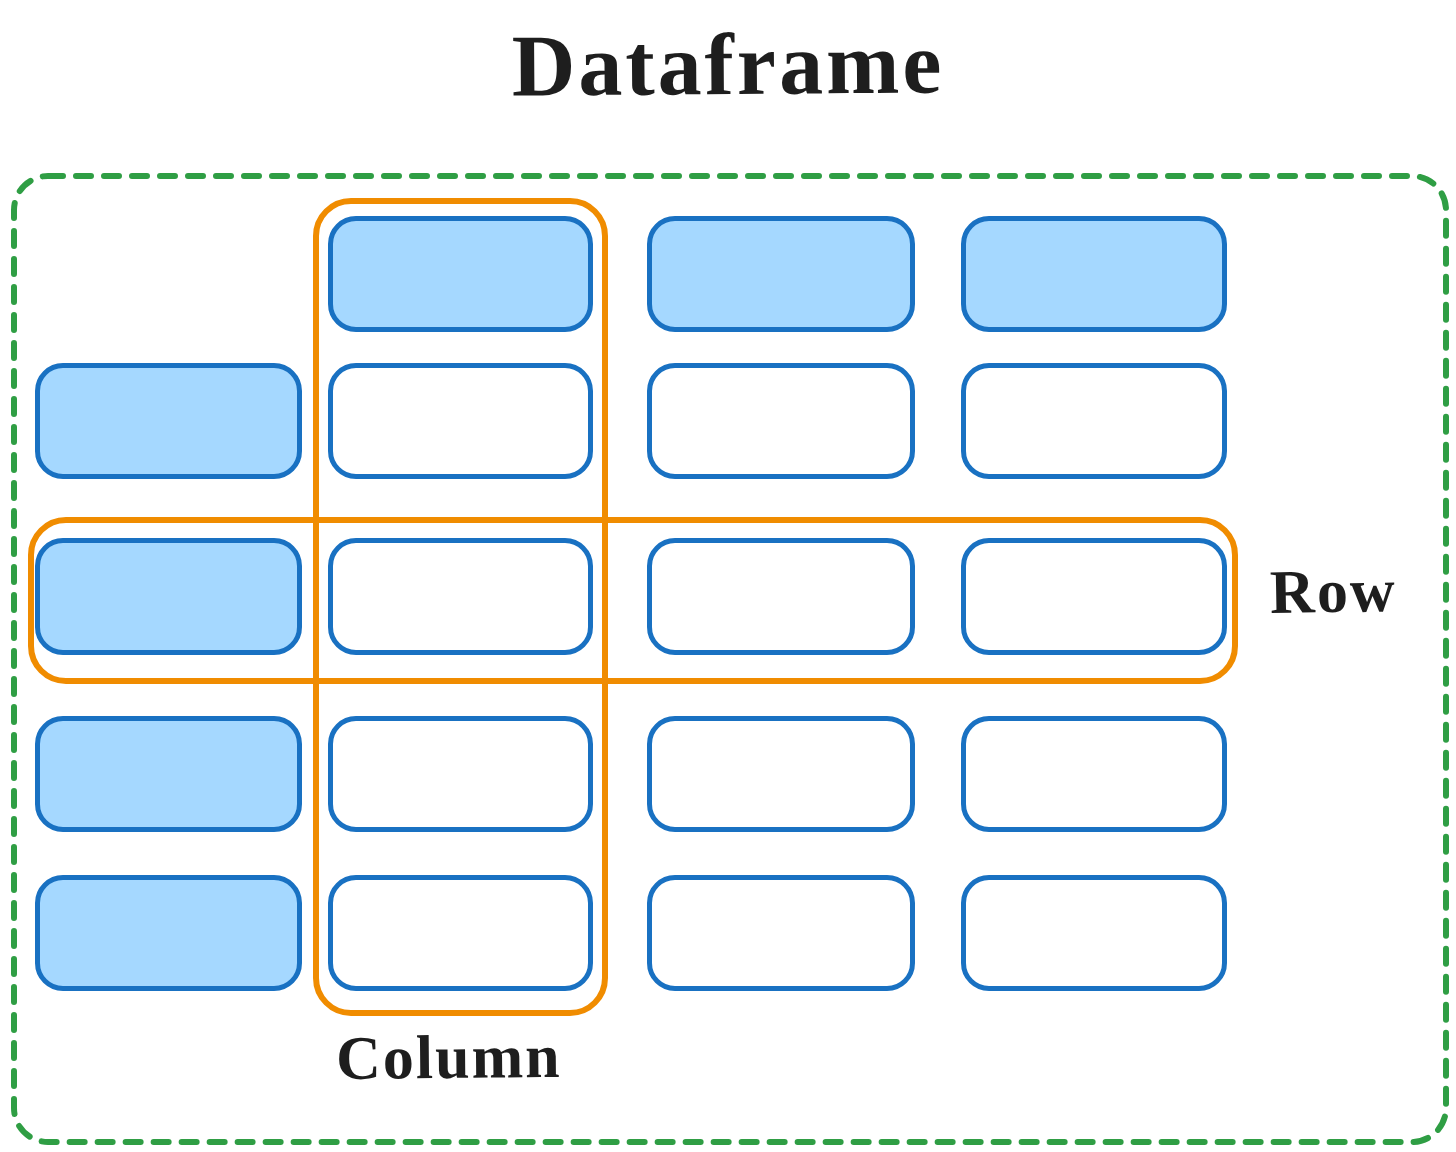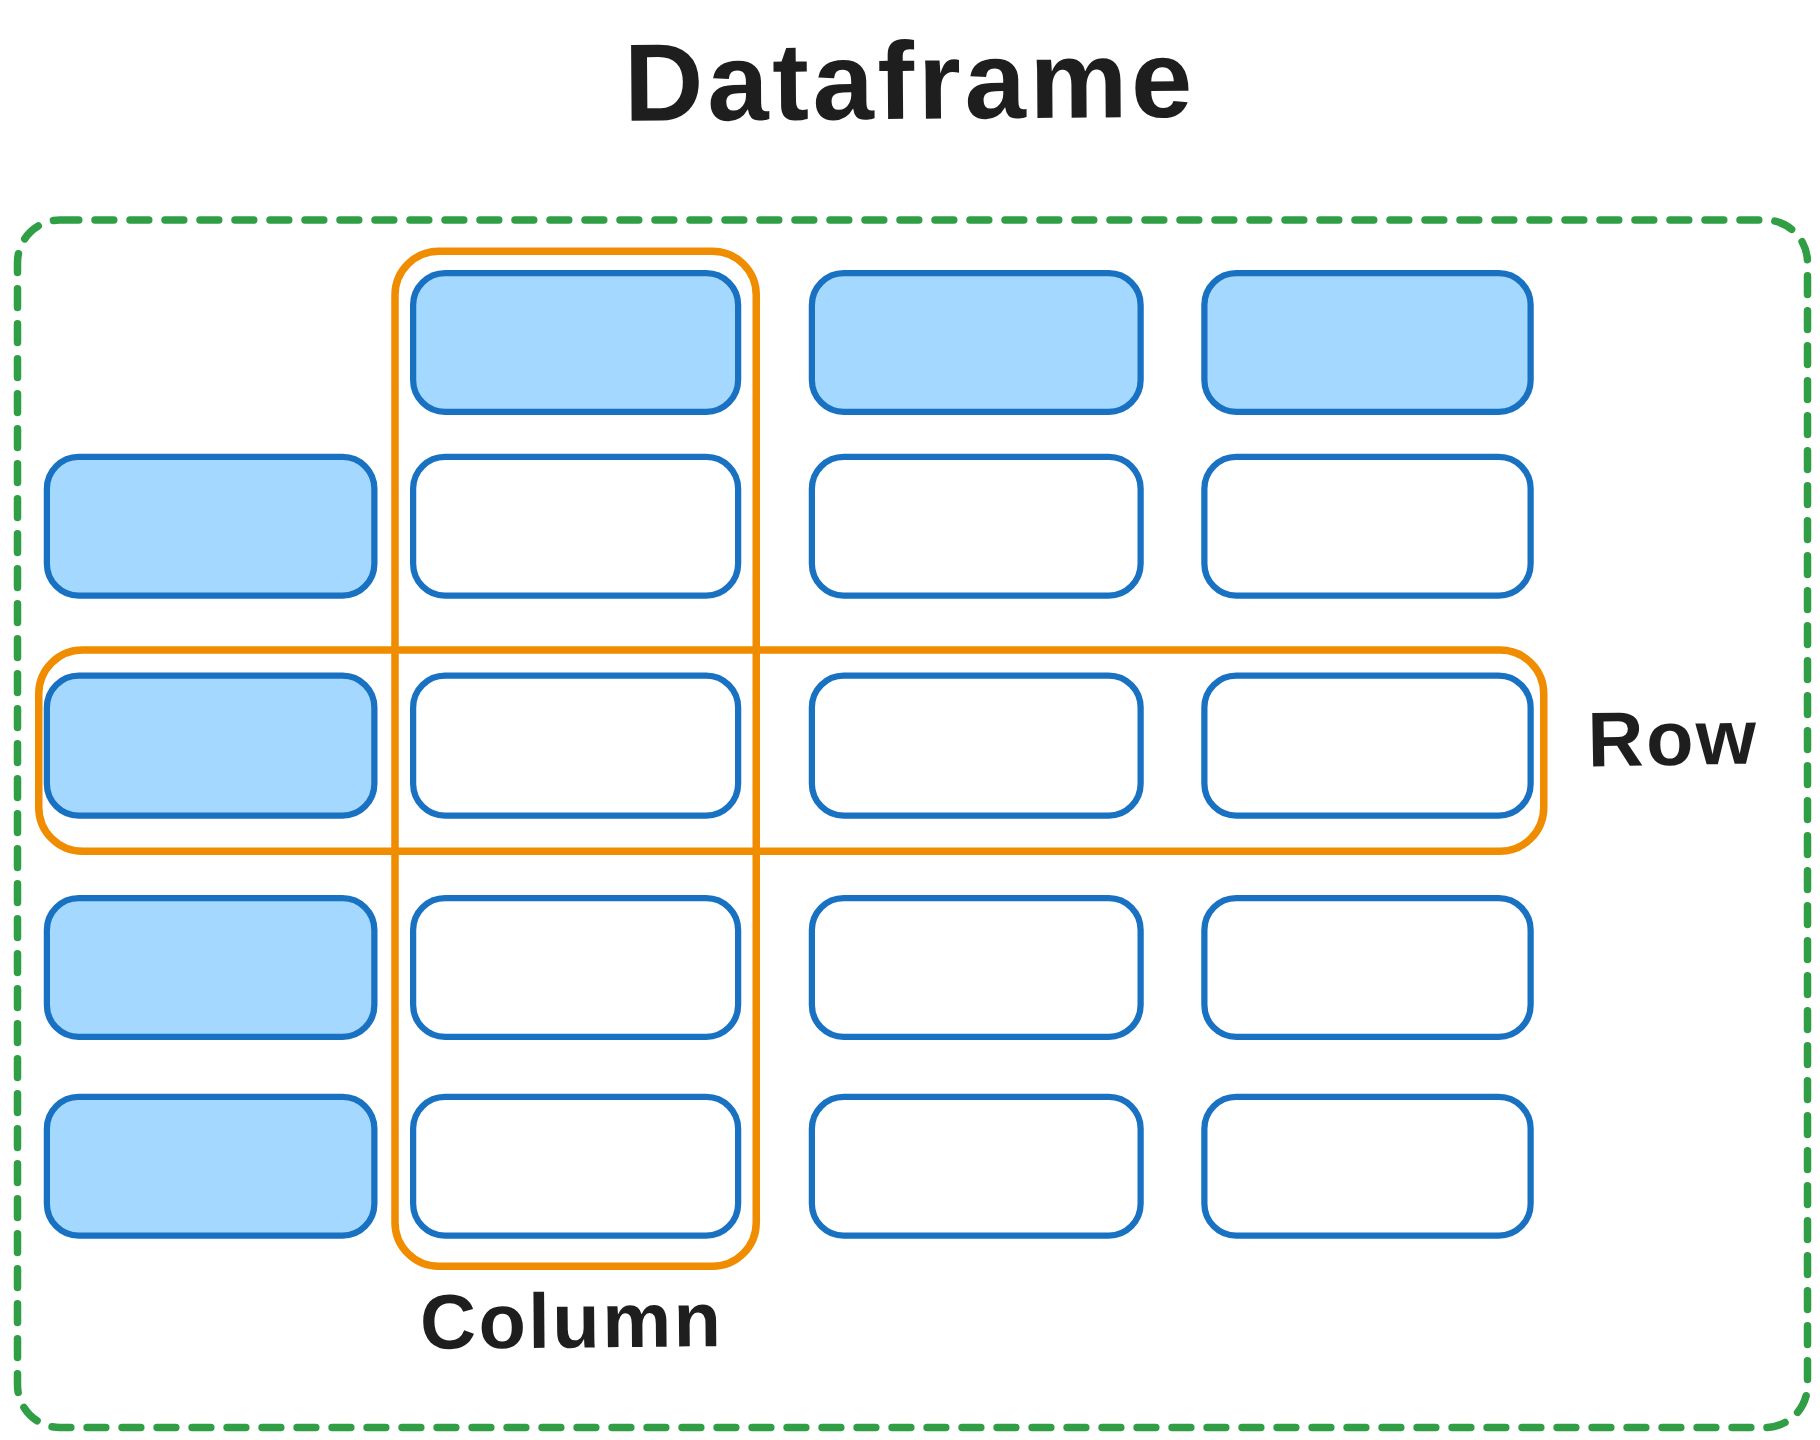--- a/index.html
+++ b/index.html
@@ -6,21 +6,21 @@
     margin: 0;
     padding: 0;
     background: #ffffff;
   }
   .canvas {
     position: relative;
     width: 1456px;
     height: 1152px;
     background: var(--background, #ffffff);
     overflow: hidden;
-    font-family: Liberation Sans, sans-serif;
+    font-family: Liberation Serif, serif;
     color: var(--text, #1e1e1e);
   }
   .title {
     position: absolute;
     left: 0;
     top: 14px;
     width: 1456px;
     text-align: center;
     font-size: 88px;
     font-weight: 600;

